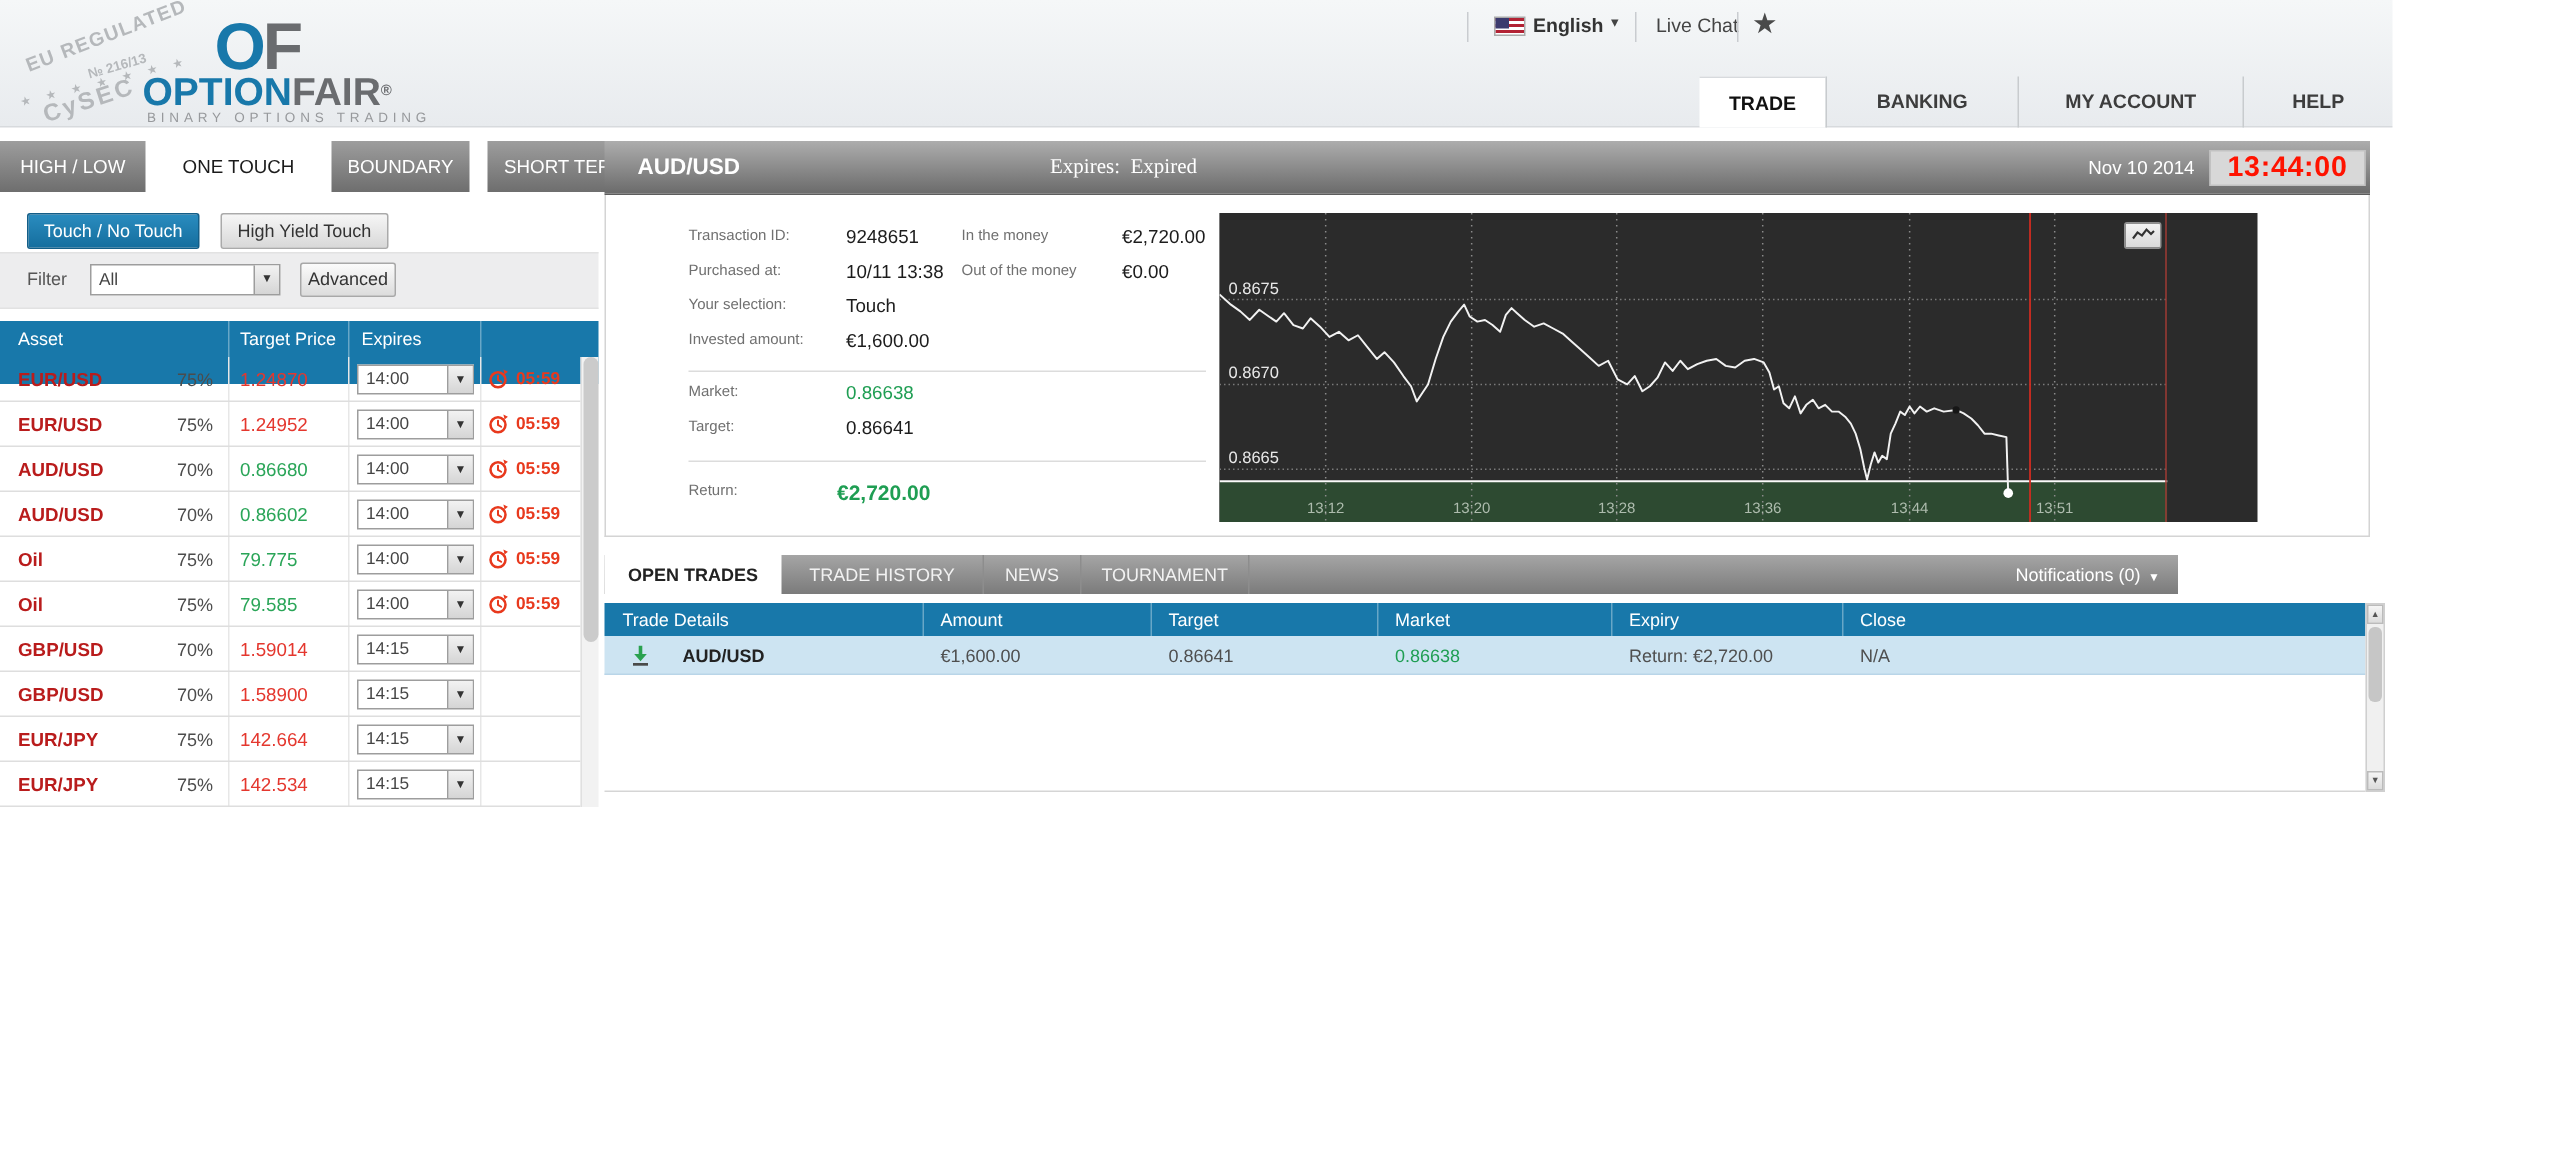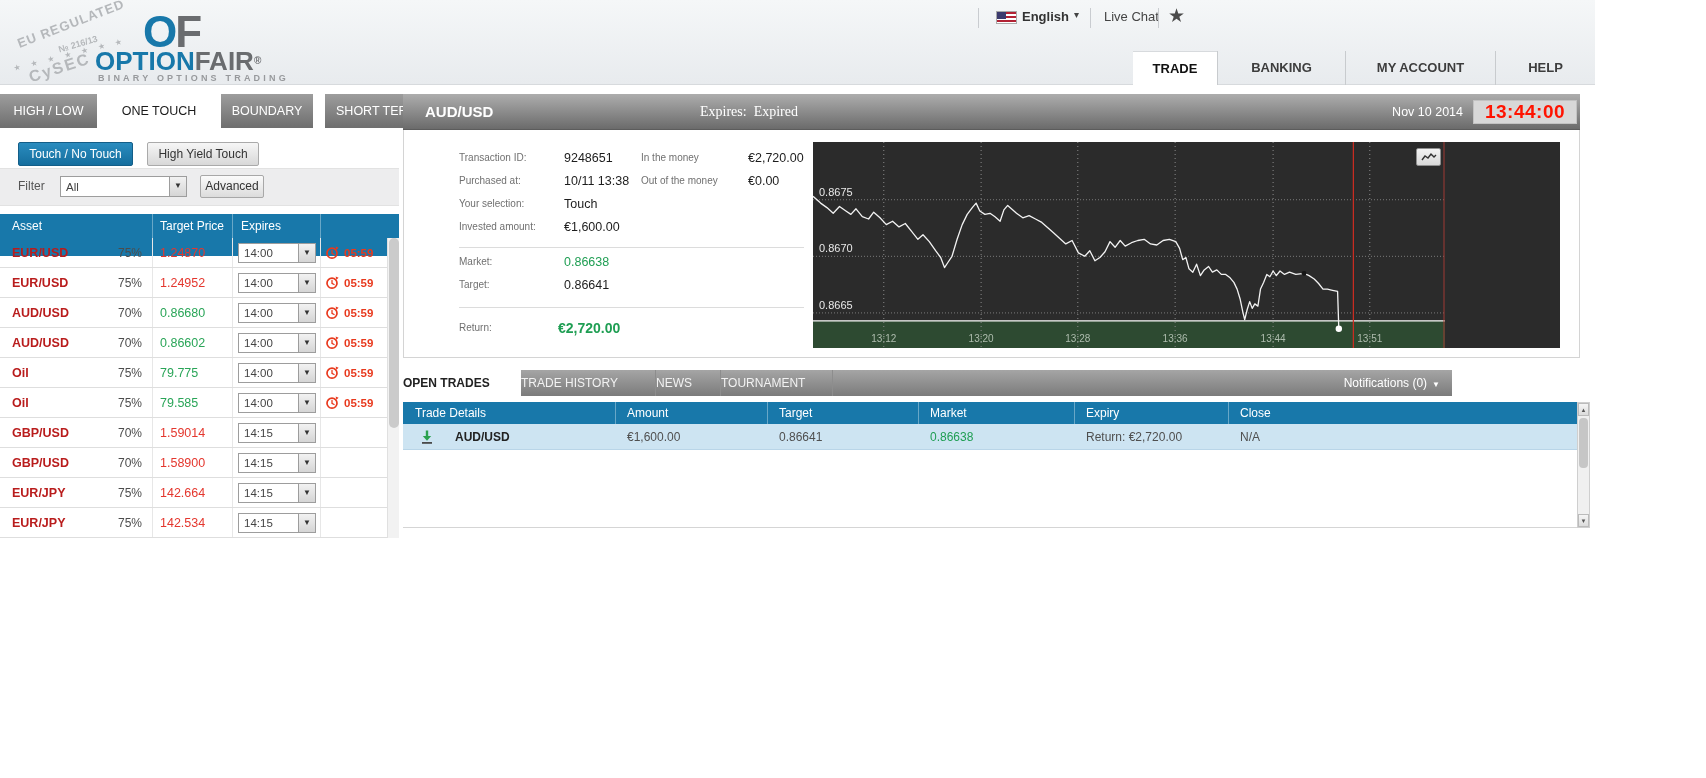--- a/index.html
+++ b/index.html
@@ -12,21 +12,21 @@
   .stamp{left:6px;top:2px;width:150px;height:82px;color:#b5b8bb}
   .stamp span{position:absolute;display:block;white-space:nowrap}
   .stamp .s1{left:8px;top:14px;font-size:13px;font-weight:bold;letter-spacing:1px;transform:rotate(-21deg)}
   .stamp .s2{left:52px;top:37px;font-size:9px;font-weight:bold;transform:rotate(-16deg)}
   .stamp .s3{left:6px;top:48px;font-size:8px;letter-spacing:4px;transform:rotate(-14deg)}
   .stamp .s4{left:22px;top:57px;font-size:16px;font-weight:bold;letter-spacing:2px;transform:rotate(-18deg)}
   .ofmark{left:143px;top:10px;font-size:44px;font-weight:bold;letter-spacing:-2px;line-height:44px}
   .ofmark .o{color:#1878aa}.ofmark .f{color:#6a6c6f}
   .brand{left:95px;top:48px;font-size:26px;font-weight:bold;letter-spacing:0;line-height:26px}
   .brand .bo{color:#1878aa}.brand .bf{color:#6a6c6f}.brand .reg{font-size:10px;vertical-align:top;color:#6a6c6f}
-  .tagline{left:98px;top:73px;font-size:9px;letter-spacing:3.2px;color:#97999c;font-weight:bold}
+  .tagline{left:98px;top:73px;font-size:9px;letter-spacing:3.2px;color:#97999c;font-weight:normal}
   .topsep{width:1px;height:20px;background:#c9ccd0;top:8px}
   .flag{left:996px;top:11px;width:21px;height:13px;background:repeating-linear-gradient(#b22234 0 2px,#fff 2px 4px);border:1px solid #aaa}
   .flag i{position:absolute;left:0;top:0;width:9px;height:7px;background:#3c3b6e;display:block}
   .lang-label{left:1022px;top:9px;font-size:13px;font-weight:bold;color:#333}
   .lang-caret{left:1074px;top:9px;font-size:10px;color:#444}
   .livechat{left:1104px;top:9px;font-size:13px;color:#444}
   .star{left:1168px;top:4px;font-size:19px;color:#4a4a4a}
   .navtabs{left:1133px;top:51px;width:462px;height:34px;display:flex}
   .navtab{height:34px;line-height:34px;text-align:center;font-size:13px;font-weight:bold;color:#3d3d3d;border-left:1px solid #c8cbce;cursor:pointer}
   .navtab.active{background:#fff;color:#111;border-left:none;border-top:1px solid #d7dadd}
@@ -67,26 +67,26 @@
   .m-date{position:absolute;left:960px;top:0;width:100px;text-align:right;line-height:36px;font-size:12.5px}
   .m-clock{position:absolute;left:1070px;top:6px;width:104px;height:24px;background:#d8d8d8;border:1px solid #c2c2c2;color:#ff1300;font-weight:bold;font-size:19px;text-align:center;line-height:22px;letter-spacing:.5px}
   .mainpanel{left:403px;top:130px;width:1177px;height:228px;background:#fff;border:1px solid #d4d4d4;border-top:none}
   .dl-label{position:absolute;font-size:10px;color:#707070;white-space:nowrap}
   .dl-value{position:absolute;font-size:12.5px;font-weight:normal;color:#1d1d1d;white-space:nowrap}
   .dl-value.green{color:#1f9e53}
   .dl-hr{position:absolute;left:55px;width:345px;height:1px;background:#dcdcdc}
   .ret-value{position:absolute;font-size:14px;font-weight:bold;color:#1f9e53}
 
   
-  .chart{left:813px;top:142px;width:747px;height:206px;background:#2b2b2b}
+  .chart{left:813px;top:142px;width:692px;height:206px;background:#2b2b2b}
   .chart-btn{left:1416px;top:148px;width:25px;height:18px;background:linear-gradient(#f3f3f3,#d9d9d9);border:1px solid #8f8f8f;border-radius:2px;text-align:center;line-height:15px;cursor:pointer}
 
   
   .btabs{left:403px;top:370px;width:1049px;height:26px;background:linear-gradient(#a5a5a5,#7b7b7b);display:flex}
-  .btab{height:26px;line-height:26px;font-size:12px;color:#f2f2f2;border-right:1px solid #8d8d8d;cursor:pointer}
+  .btab{height:26px;line-height:26px;text-align:center;font-size:12px;color:#f2f2f2;border-right:1px solid #8d8d8d;cursor:pointer}
   .btab.active{background:#fff;color:#222;font-weight:bold;border-right:none}
   .notif{position:absolute;right:12px;top:0;line-height:26px;font-size:12px;color:#fff;cursor:pointer}
   .notif .caret{font-size:8px;margin-left:5px}
   .bhead{left:403px;top:402px;width:1174px;height:22px;background:#1878aa;color:#fff}
   .bhead .hcell{position:absolute;top:0;line-height:22px;font-size:12px}
   .bhead .hsep{position:absolute;top:0;width:1px;height:22px;background:rgba(255,255,255,.35)}
   .brow{left:403px;top:424px;width:1174px;height:26px;background:#cde4f2;border-bottom:1px solid #b9d5e8;cursor:pointer}
   .brow .cell{position:absolute;top:0;line-height:26px;font-size:12px;color:#4f4f4f;white-space:nowrap}
   .brow .cell.bold{font-weight:bold;color:#222}
   .brow .cell.green{color:#1f9e53}

